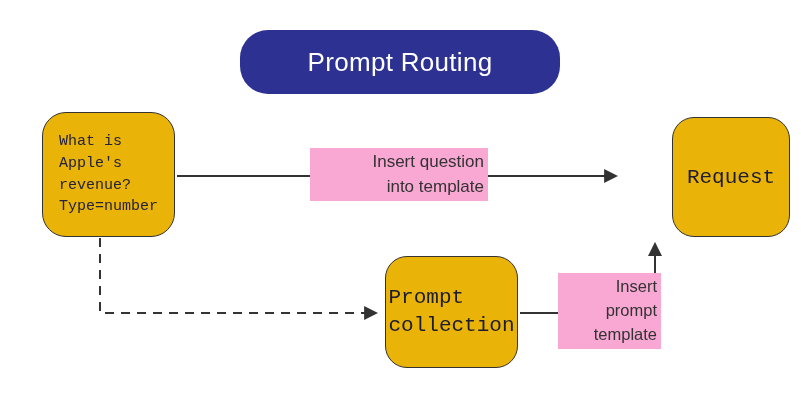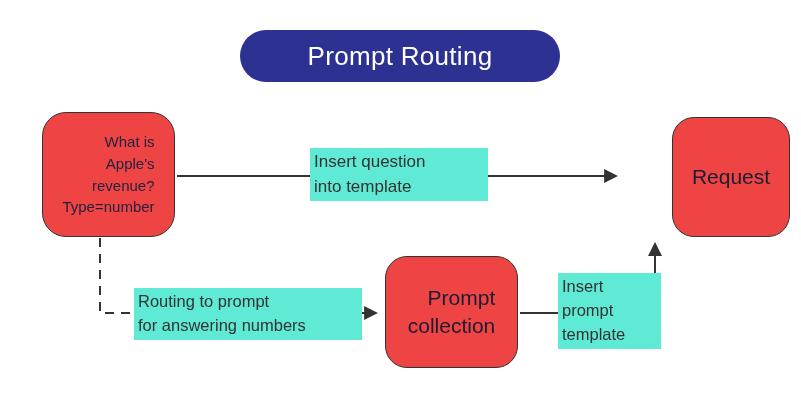--- a/index.html
+++ b/index.html
@@ -20,41 +20,42 @@
     left: 0;
     top: 0;
     width: 801px;
     height: 402px;
   }
   .title-pill {
     position: absolute;
     left: 240px;
     top: 30px;
     width: 320px;
-    height: 52px;
+    height: 64px;
     background: #2d3192;
     border-radius: 28px;
     display: flex;
     align-items: center;
     justify-content: center;
     color: #ffffff;
     font-size: 26px;
     letter-spacing: 0.3px;
   }
   .node {
     position: absolute;
-    background: #ef4444;
+    background: #eab308;
     border: 1.6px solid #333333;
     display: flex;
     align-items: center;
     justify-content: center;
-    text-align: right;
+    text-align: left;
     color: #22223f;
     white-space: pre-line;
     box-sizing: border-box;
+    font-family: Liberation Mono, monospace;
   }
   .node-question {
     left: 42px;
     top: 112px;
     width: 133px;
     height: 125px;
     border-radius: 24px;
     font-size: 15px;
     line-height: 1.45;
   }
@@ -73,23 +74,23 @@
     top: 256px;
     width: 133px;
     height: 112px;
     border-radius: 22px;
     font-size: 21px;
     line-height: 1.35;
     color: #1c1c33;
   }
   .edge-label {
     position: absolute;
-    background: #5eead4;
+    background: #f9a8d4;
     color: #333333;
-    text-align: left;
+    text-align: right;
     white-space: pre-line;
     font-size: 17px;
     line-height: 1.45;
     padding: 2px 4px;
   }
   .label-insert {
     left: 310px;
     top: 148px;
     width: 170px;
   }
@@ -138,20 +139,18 @@
   </div>
 
   <div class="node node-prompt-collection">
     <span>Prompt
 collection</span>
   </div>
 
   <div class="edge-label label-insert">Insert question
 into template</div>
 
-  <div class="edge-label label-routing">Routing to prompt
-for answering numbers</div>
 
   <div class="edge-label label-number-template">Insert
 prompt
 template</div>
 
 </div>
 
 </body></html>

